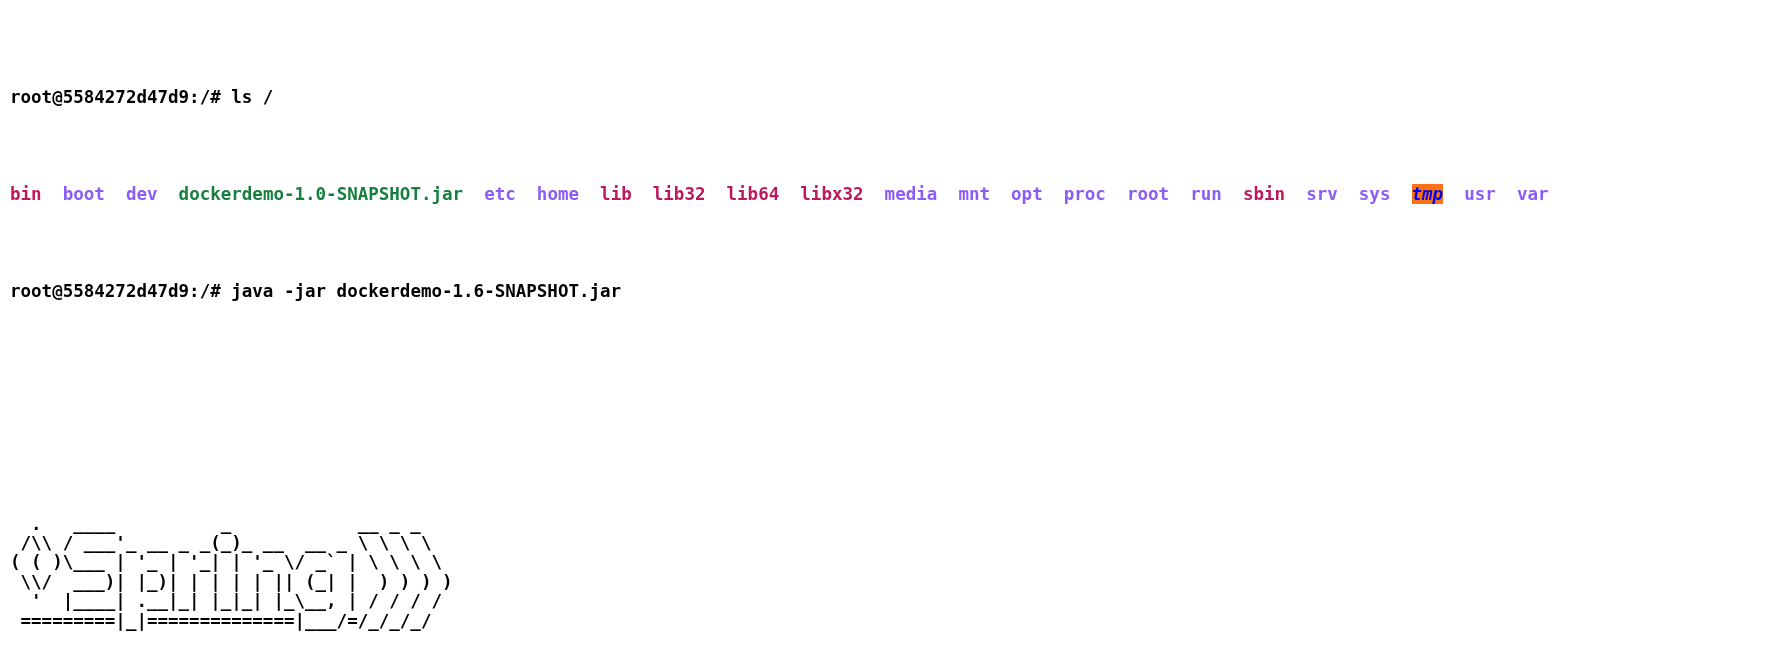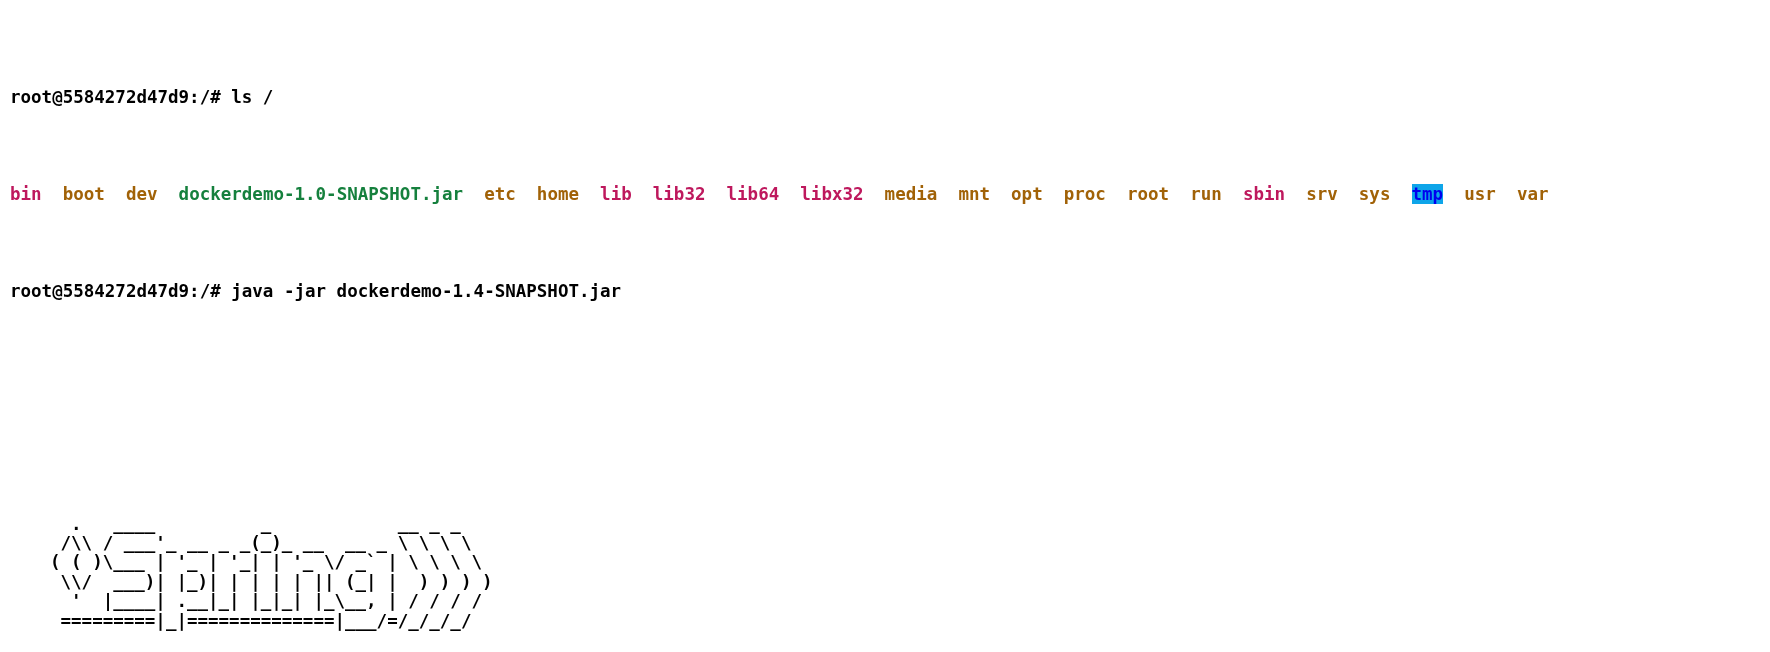--- a/index.html
+++ b/index.html
@@ -29,43 +29,42 @@
     letter-spacing: 0px;
   }
   .line {
     white-space: pre;
     min-height: 19.4px;
   }
   .seg { white-space: pre; }
 
   
   .c-default { color: #000000; }
-  .c-blue    { color: #a16207; margin-top: 48px; }
+  .c-blue    { color: #8b5cf6; margin-top: 48px; }
   .c-cyan    { color: #be185d; }
   .c-red     { color: #15803d; }
-  .hl-green  { background: #0ea5e9; color: #0000ee; }
+  .hl-green  { background: #f97316; color: #0000ee; font-style: italic; }
   .banner-art {
     color: #000000;
-    margin-left: 40px;
   }
   .blank { height: 19.4px; }
 </style>
 </head>
 <body>
 
 <div id="terminal">
 
   
   <div class="line"><span class="seg c-default">root@5584272d47d9:/# </span><span class="seg c-default">ls /</span></div>
 
   
   <div class="line" id="ls-output"><span class="seg c-cyan">bin</span><span class="seg c-default">  </span><span class="seg c-blue">boot</span><span class="seg c-default">  </span><span class="seg c-blue">dev</span><span class="seg c-default">  </span><span class="seg c-red">dockerdemo-1.0-SNAPSHOT.jar</span><span class="seg c-default">  </span><span class="seg c-blue">etc</span><span class="seg c-default">  </span><span class="seg c-blue">home</span><span class="seg c-default">  </span><span class="seg c-cyan">lib</span><span class="seg c-default">  </span><span class="seg c-cyan">lib32</span><span class="seg c-default">  </span><span class="seg c-cyan">lib64</span><span class="seg c-default">  </span><span class="seg c-cyan">libx32</span><span class="seg c-default">  </span><span class="seg c-blue">media</span><span class="seg c-default">  </span><span class="seg c-blue">mnt</span><span class="seg c-default">  </span><span class="seg c-blue">opt</span><span class="seg c-default">  </span><span class="seg c-blue">proc</span><span class="seg c-default">  </span><span class="seg c-blue">root</span><span class="seg c-default">  </span><span class="seg c-blue">run</span><span class="seg c-default">  </span><span class="seg c-cyan">sbin</span><span class="seg c-default">  </span><span class="seg c-blue">srv</span><span class="seg c-default">  </span><span class="seg c-blue">sys</span><span class="seg c-default">  </span><span class="seg hl-green">tmp</span><span class="seg c-default">  </span><span class="seg c-blue">usr</span><span class="seg c-default">  </span><span class="seg c-blue">var</span></div>
 
   
-  <div class="line"><span class="seg c-default">root@5584272d47d9:/# </span><span class="seg c-default">java -jar dockerdemo-1.4-SNAPSHOT.jar</span></div>
+  <div class="line"><span class="seg c-default">root@5584272d47d9:/# </span><span class="seg c-default">java -jar dockerdemo-1.6-SNAPSHOT.jar</span></div>
 
   <div class="blank"></div>
   <div class="blank"></div>
 
   
   <div id="banner-art"><div class="line banner-art">  .   ____          _            __ _ _</div><div class="line banner-art"> /\\ / ___'_ __ _ _(_)_ __  __ _ \ \ \ \</div><div class="line banner-art">( ( )\___ | '_ | '_| | '_ \/ _` | \ \ \ \</div><div class="line banner-art"> \\/  ___)| |_)| | | | | || (_| |  ) ) ) )</div><div class="line banner-art">  '  |____| .__|_| |_|_| |_\__, | / / / /</div><div class="line banner-art"> =========|_|==============|___/=/_/_/_/</div></div>
 
   
 
   

